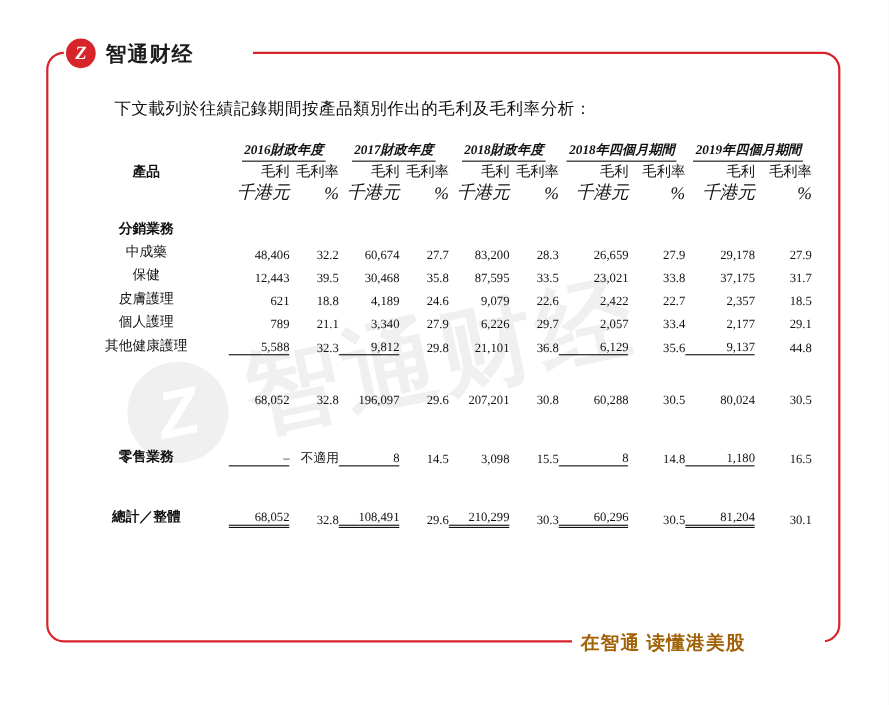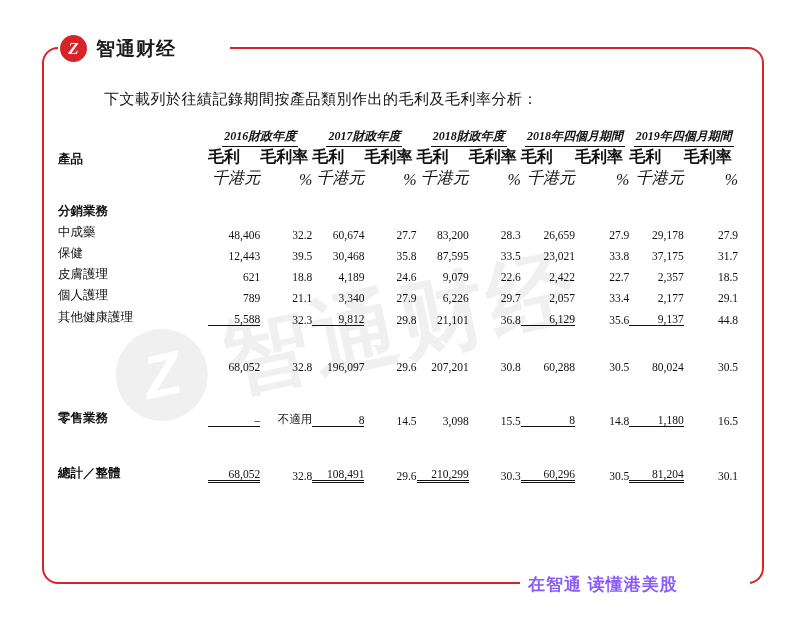--- a/index.html
+++ b/index.html
@@ -75,21 +75,21 @@
     letter-spacing: 1px;
   }
   
   .slogan {
     position: absolute;
     left: 528px;
     top: 573px;
     font-family: "Liberation Sans", sans-serif;
     font-size: 17px;
     font-weight: bold;
-    color: #8b5cf6;
+    color: #a16207;
     letter-spacing: 1px;
   }
   
   .watermark {
     position: absolute;
     left: 110px;
     top: 230px;
     width: 620px;
     height: 180px;
     pointer-events: none;
@@ -139,44 +139,44 @@
     font-size: 12px;
     color: #111111;
   }
   table.fin td, table.fin th {
     padding: 0;
     vertical-align: bottom;
     white-space: nowrap;
   }
   .col-label {
     width: 150px;
-    text-align: left;
+    text-align: center;
     margin-top: 21px;
   }
   .num {
     text-align: right;
     padding-right: 4px;
     font-size: 11.5px;
   }
   .grp-head {
     text-align: center;
     font-weight: bold;
     font-size: 12px;
     padding-bottom: 2px;
     font-style: italic;
   }
   .grp-head .under {
     display: inline-block;
     border-bottom: 1px solid #111;
     padding: 0 2px 1px 2px;
   }
   .sub-head {
-    text-align: left;
-    font-weight: bold;
-    font-size: 16px;
+    text-align: right;
+    font-weight: normal;
+    font-size: 13px;
     padding-right: 4px;
     padding-bottom: 2px;
   }
   .unit {
     text-align: right;
     font-style: italic;
     font-size: 16px;
     padding-right: 4px;
     padding-bottom: 6px;
   }

